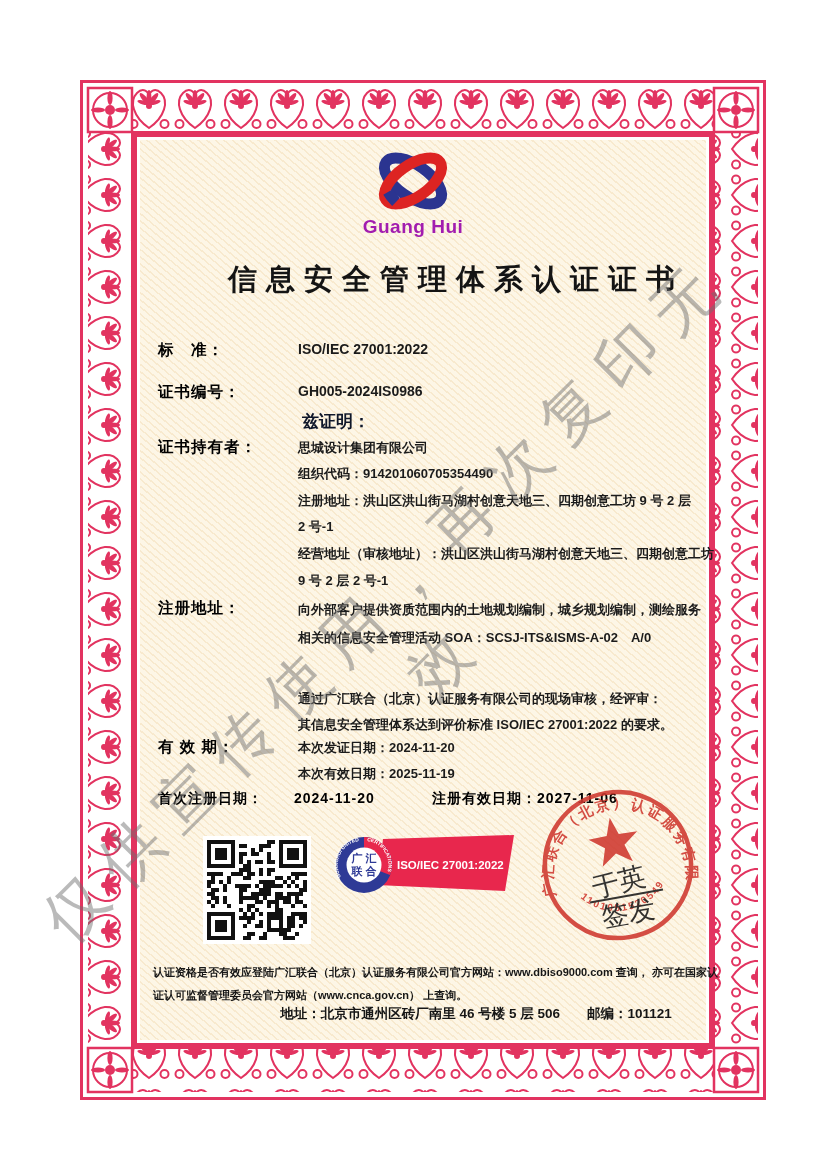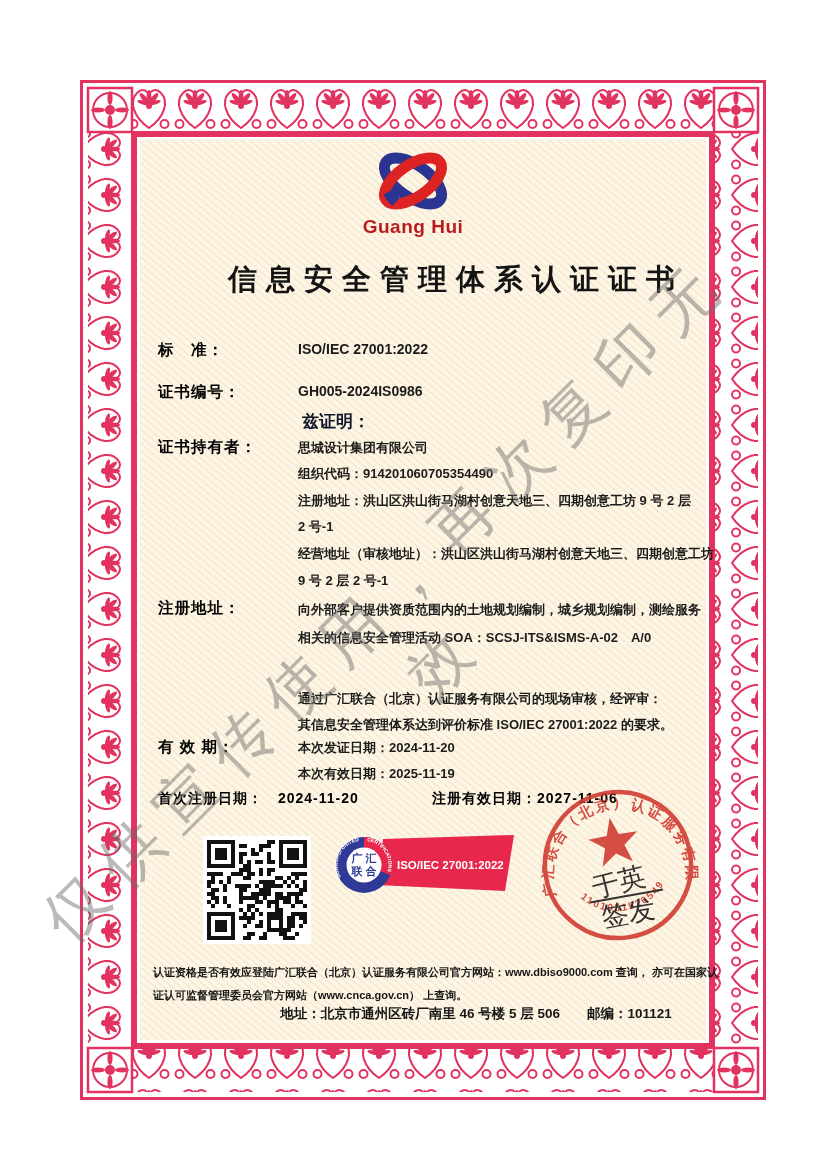--- a/index.html
+++ b/index.html
@@ -8,21 +8,21 @@
   .page{position:absolute;left:0;top:0;width:826px;height:1169px;background:#fff;}
   .frame-svg{position:absolute;left:80px;top:80px;width:686px;height:1020px;}
   .cream{position:absolute;left:140px;top:140px;width:566px;height:900px;
          background-color:#fdf6e6;
          background-image:repeating-linear-gradient(40deg,rgba(224,175,96,.18) 0px,rgba(224,175,96,.18) 1.5px,rgba(253,246,227,0) 1.5px,rgba(253,246,227,0) 5.5px);}
   .watermark{position:absolute;left:-90px;top:545px;width:1010px;text-align:center;
              transform:rotate(-45deg);font-size:62px;letter-spacing:16px;
              color:rgba(110,110,110,.48);font-weight:500;pointer-events:none;z-index:40;}
   .logo-wrap{position:absolute;left:348px;top:144px;width:130px;height:100px;text-align:center;}
   .logo-name{position:absolute;left:298px;top:216px;width:230px;text-align:center;
-             font-size:19px;font-weight:bold;color:#b91c1c;letter-spacing:.5px;}
+             font-size:19px;font-weight:bold;color:#a21caf;letter-spacing:.5px;}
   .title{position:absolute;left:140px;top:260px;width:632px;text-align:center;
          font-size:29px;font-weight:bold;color:#141414;letter-spacing:9px;}
   .lbl{position:absolute;left:158px;font-size:15.5px;font-weight:bold;color:#000000;letter-spacing:1px;white-space:nowrap;}
   .val{position:absolute;left:298px;font-size:13px;font-weight:bold;color:#1b1b1b;white-space:nowrap;}
   .footer-line{position:absolute;left:153px;width:548px;font-size:11px;font-weight:bold;color:#161616;white-space:nowrap;}
   .address{position:absolute;left:140px;top:1005px;width:672px;text-align:center;
            font-size:13.5px;font-weight:bold;color:#161616;}
   .qr-box{position:absolute;left:203px;top:836px;width:100px;height:100px;background:#fff;padding:4px;}
   .badge{position:absolute;left:333px;top:833px;width:185px;height:64px;}
   .stamp{position:absolute;left:538px;top:785px;width:160px;height:160px;opacity:.88;
@@ -125,21 +125,21 @@
 
   <div class="val" style="top:690px">通过广汇联合（北京）认证服务有限公司的现场审核，经评审：</div>
   <div class="val" style="top:716px">其信息安全管理体系达到评价标准 ISO/IEC 27001:2022 的要求。</div>
 
   <div class="lbl" style="top:737px">有 效 期：</div>
   <div class="val" style="top:739px">本次发证日期：2024-11-20</div>
   <div class="val" style="top:765px">本次有效日期：2025-11-19</div>
 
   <div class="lbl" style="top:790px;font-size:14px">
     <span>首次注册日期：</span>
-    <span style="margin-left:10px">2024-11-20</span>
+    <span style="margin-left:26px">2024-11-20</span>
   </div>
   <div class="lbl" style="top:790px;left:432px;font-size:14px">
     <span>注册有效日期：</span><span>2027-11-06</span>
   </div>
 
   <div class="qr-box">
     <svg id="qr-svg" width="100" height="100" viewBox="0 0 25 25" shape-rendering="crispEdges">
         <rect x="15" y="0" width="1" height="1" fill="#111"></rect>
         <rect x="16" y="0" width="1" height="1" fill="#111"></rect>
         <rect x="8" y="1" width="1" height="1" fill="#111"></rect>

